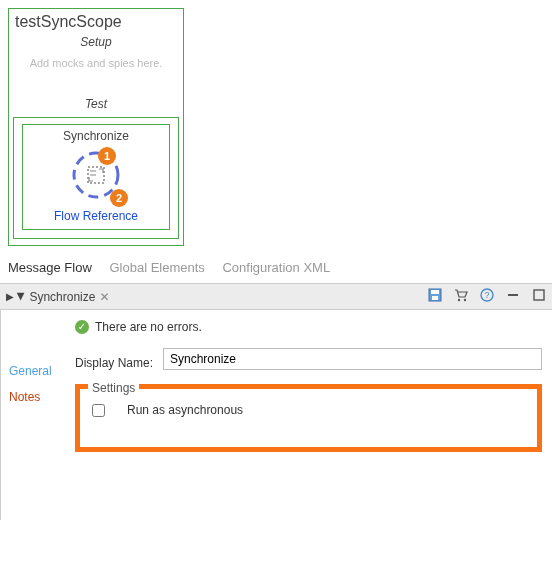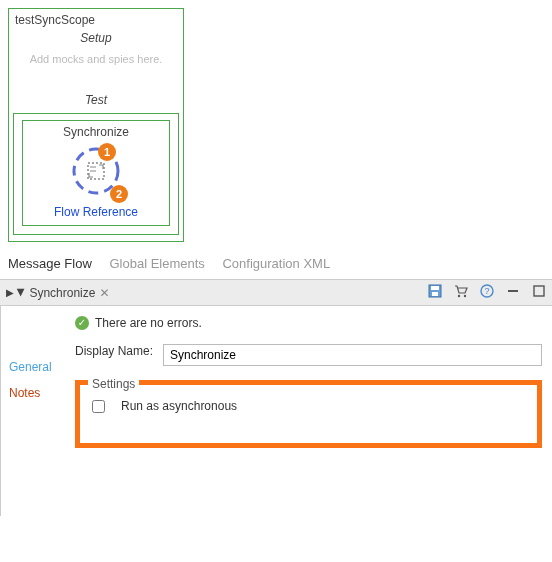--- a/index.html
+++ b/index.html
@@ -13,21 +13,21 @@
   }
   .canvas-area {
     padding: 8px;
   }
   .scope-box {
     border: 1px solid #4aa84a;
     width: 176px;
     background: #fff;
   }
   .scope-title {
-    font-size: 12px;
+    font-size: 16px;
     padding: 4px 6px 0 6px;
     color: #444;
   }
   .setup-label, .test-label {
     text-align: center;
     font-size: 12px;
     color: #444;
     padding: 4px 0 4px 0;
     font-style: italic;
   }
@@ -147,21 +147,21 @@
     margin-bottom:14px;
   }
   .check-circle {
     width:14px;height:14px;border-radius:50%;
     background:#6ab04c;
     display:inline-flex;align-items:center;justify-content:center;
     color:#fff;font-size:10px;line-height:1;
   }
   .form-row {
     display:flex;
-    align-items:flex-start;
+    align-items:flex-end;
     margin-bottom:14px;
     margin-top:8px;
   }
   .form-label {
     width: 88px;
     font-size:12px;
     color:#333;
   }
   .form-input {
     flex:1;
@@ -178,21 +178,21 @@
   }
   .legend {
     position:absolute;
     top:-8px;left:8px;
     background:#fff;
     padding:0 4px;
     font-size:12px;
     color:#555;
   }
   .cb-row {
-    display:flex;align-items:center;gap:16px;
+    display:flex;align-items:center;gap:22px;
     font-size:12px;color:#333;
   }
   input[type=checkbox]{margin:0;}
 </style>
 </head>
 <body>
 
 <div class="canvas-area">
   <div class="scope-box">
     <div class="scope-title">testSyncScope</div>

